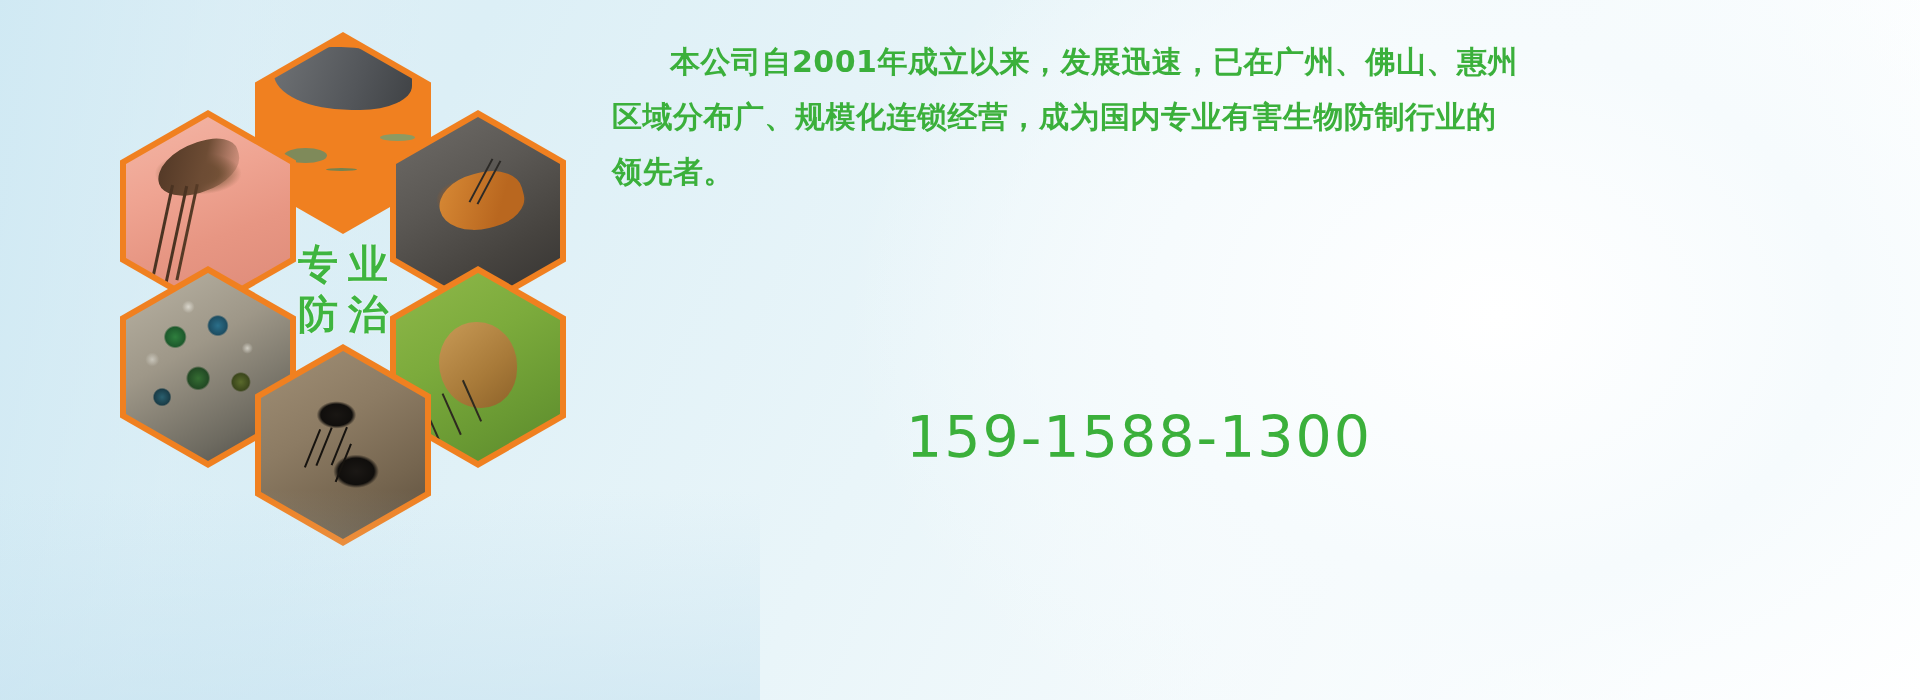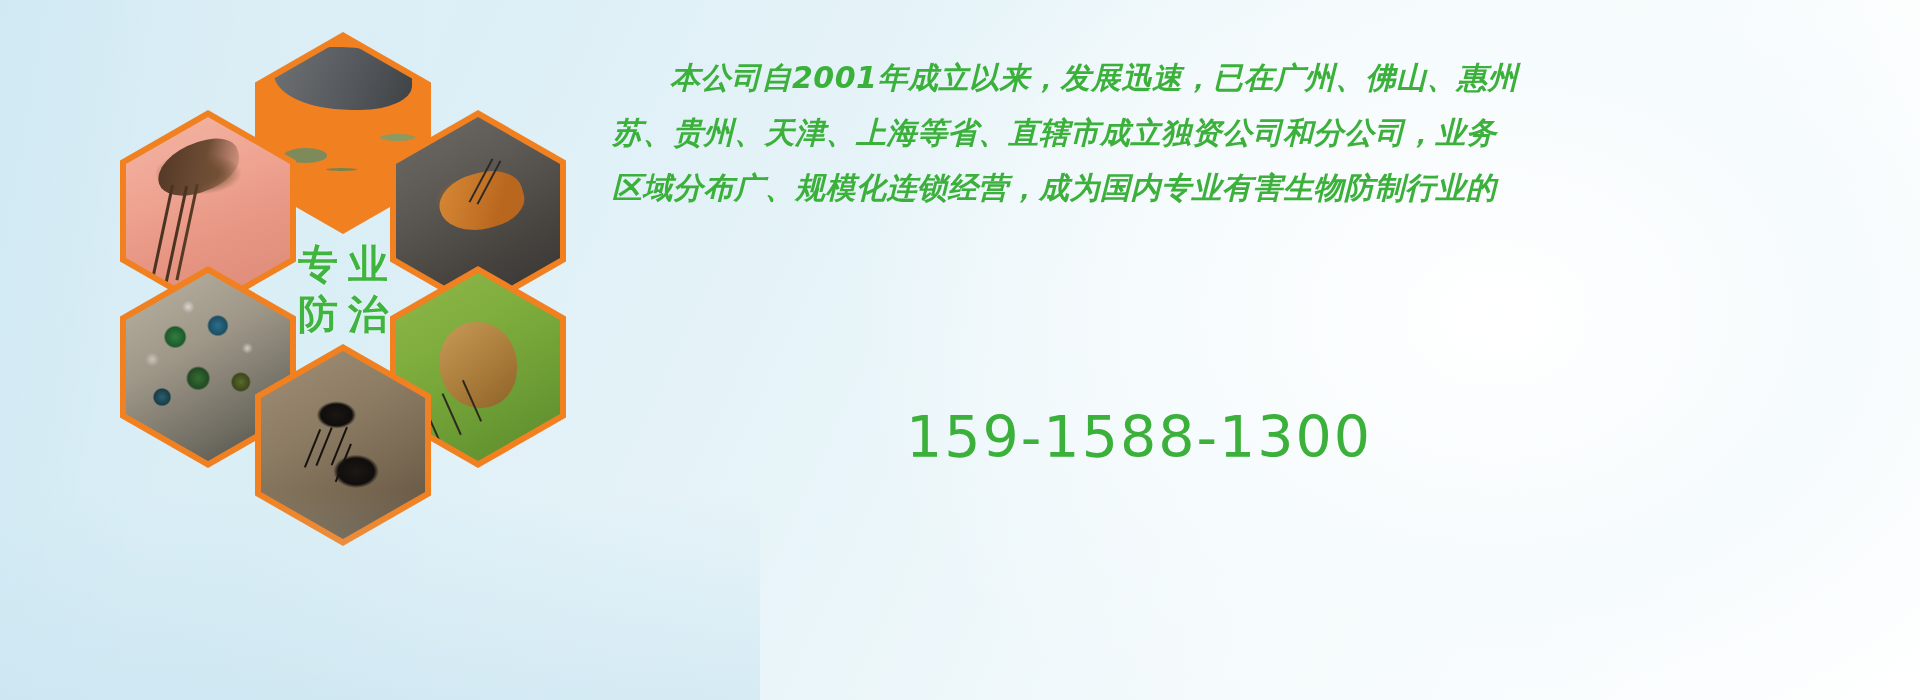--- a/index.html
+++ b/index.html
@@ -146,21 +146,21 @@
     border-radius:48% 52% 46% 54%;
   }
   .art.bug:after{
     content:"";position:absolute;left:20%;top:66%;width:2px;height:24%;
     background:#2e2a20;transform:rotate(-24deg);
     box-shadow:46px 0 0 #2e2a20, 22px 4px 0 #2e2a20;
   }
 
   
   .copy{
-    position:absolute;left:612px;top:50px;width:1288px;font-style:italic;
+    position:absolute;left:612px;top:34px;width:1288px;
   }
   .para{
     color:#3bb03b;
     font-family:"DejaVu Sans","Liberation Sans",sans-serif;
     font-size:30px;font-weight:700;line-height:55px;
     letter-spacing:.5px;
     white-space:nowrap;
   }
   .para .l1{padding-left:58px;display:block;}
   .para span{display:block;}
@@ -227,22 +227,22 @@
       <div class="center-label">
         <span>专业</span>
         <span>防治</span>
       </div>
     </div>
   </div>
 
   <div class="copy">
     <div class="para">
       <span class="l1">本公司自2001年成立以来，发展迅速，已在广州、佛山、惠州</span>
-      <span>苏、贵州、天津、上海等省、直辖市成立独资公司和分公司，业务</span>
       <span>区域分布广、规模化连锁经营，成为国内专业有害生物防制行业的</span>
+      <span>领先者。</span>
     </div>
   </div>
 
   <div class="contact">
     <div class="row2"><span>159-1588-1300</span></div>
   </div>
 
 </div>
 
 </body></html>

